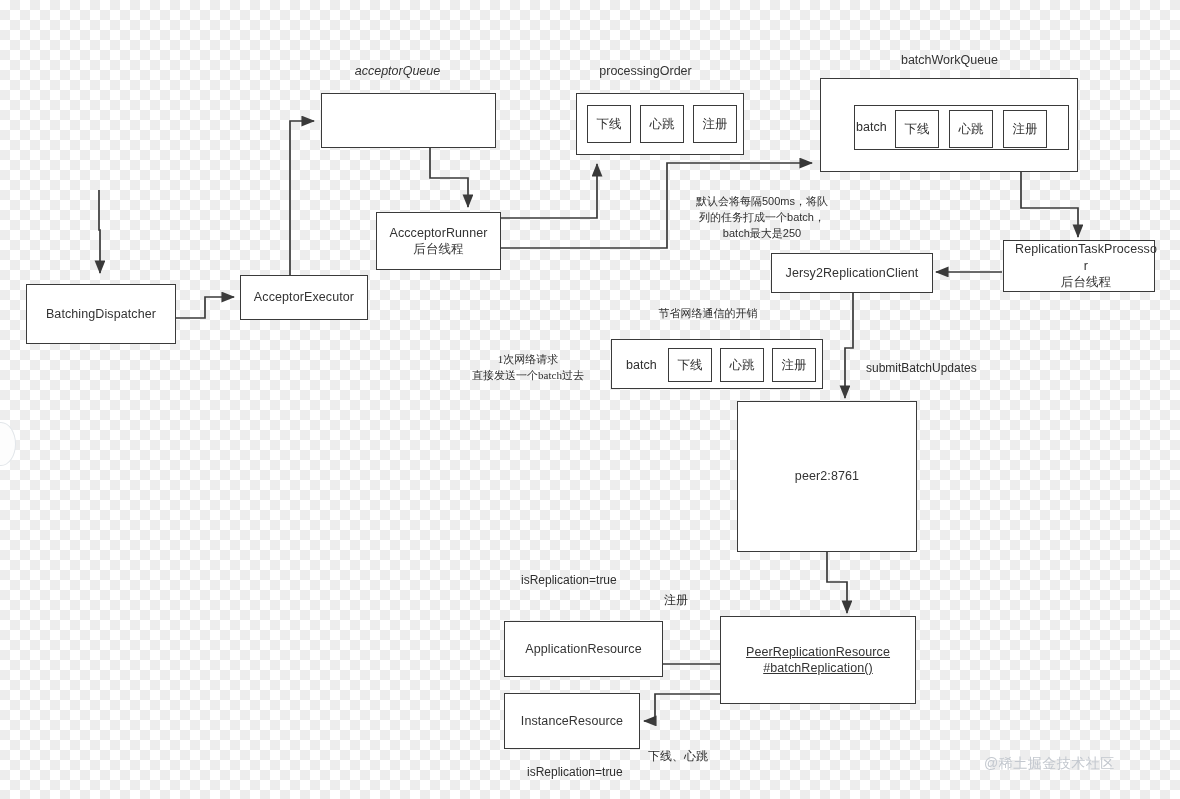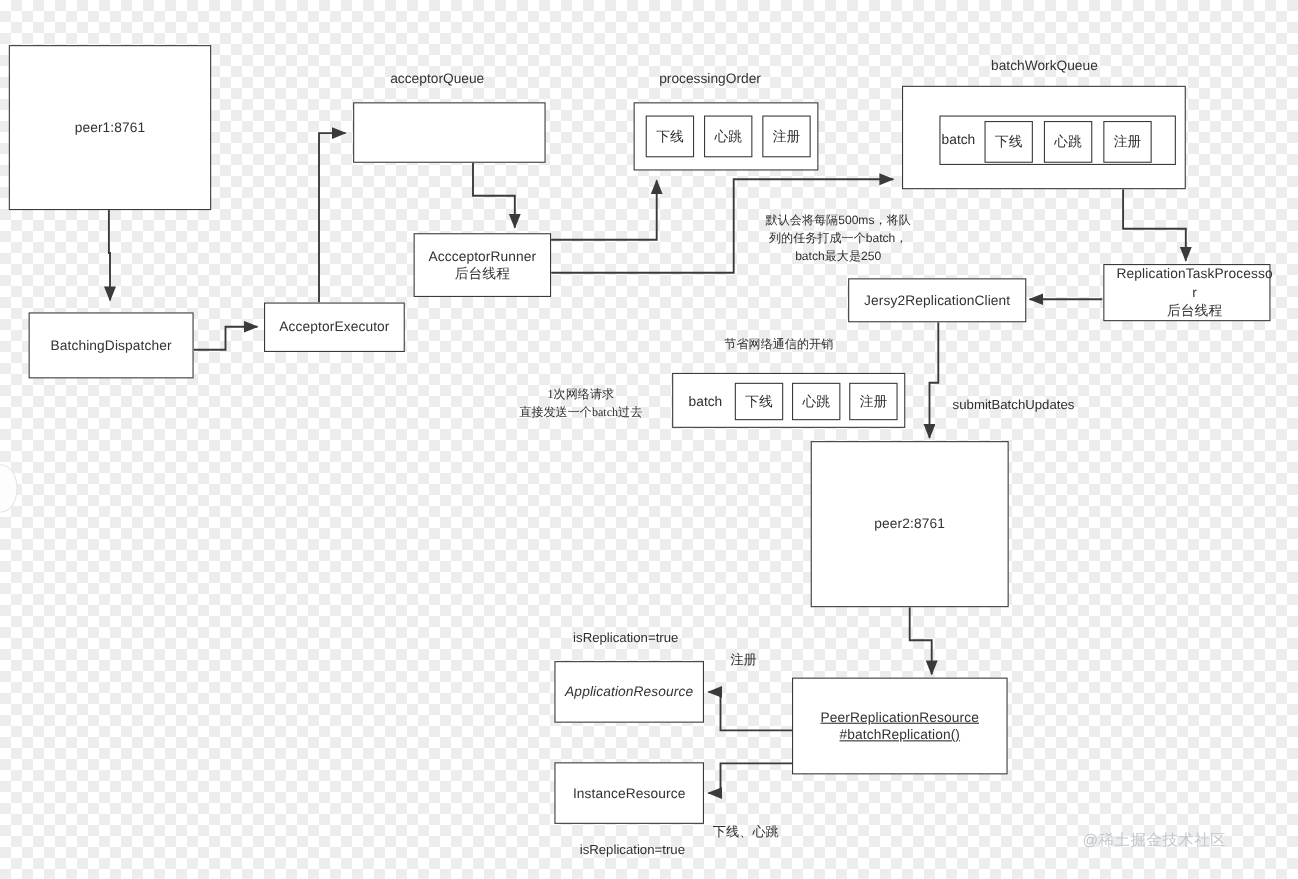--- a/index.html
+++ b/index.html
@@ -150,33 +150,30 @@
       <path d="M853,290 L853,348 L845,348 L845,398" marker-end="url(#ah)"></path>
 
       <path d="M827,552 L827,582 L847,582 L847,613" marker-end="url(#ah)"></path>
 
       <path d="M753,664 L655,664 L655,629 L644,629" marker-end="url(#ah)"></path>
 
       <path d="M753,694 L655,694 L655,721 L644,721" marker-end="url(#ah)"></path>
     </g>
   </svg>
 
-  <div class="node" style="left:8px; top:41px; width:184px; height:150px;">
-    <span>peer1:8761</span>
-  </div>
 
   <div class="node" style="left:240px; top:275px; width:128px; height:45px;">
     <span>AcceptorExecutor</span>
   </div>
 
   <div class="node" style="left:26px; top:284px; width:150px; height:60px;">
     <span>BatchingDispatcher</span>
   </div>
 
-  <div class="caption" style="left:320px; top:64px; width:155px;">
+  <div class="caption" style="left:320px; top:64px; width:155px;font-style:italic;">
     <span>acceptorQueue</span>
   </div>
   <div class="queue-box" style="left:321px; top:93px; width:175px; height:55px;"></div>
 
   <div class="node node-multi" style="left:376px; top:212px; width:125px; height:58px;">
     <span>AccceptorRunner</span>
     <span>后台线程</span>
   </div>
 
   <div class="caption" style="left:568px; top:64px; width:155px;">
@@ -241,21 +238,21 @@
 
   <div class="node" style="left:737px; top:401px; width:180px; height:151px;">
     <span>peer2:8761</span>
   </div>
 
   <div class="node node-multi" style="left:720px; top:616px; width:196px; height:88px;text-decoration:underline;">
     <span>PeerReplicationResource</span>
     <span>#batchReplication()</span>
   </div>
 
-  <div class="node" style="left:504px; top:601px; width:136px; height:56px;font-style:italic;">
+  <div class="node" style="left:504px; top:621px; width:159px; height:56px;">
     <span>ApplicationResource</span>
   </div>
 
   <div class="node" style="left:504px; top:693px; width:136px; height:56px;">
     <span>InstanceResource</span>
   </div>
 
   <div class="note" style="left:662px; top:178px; width:200px;">
     <span>默认会将每隔500ms，将队
 列的任务打成一个batch，

